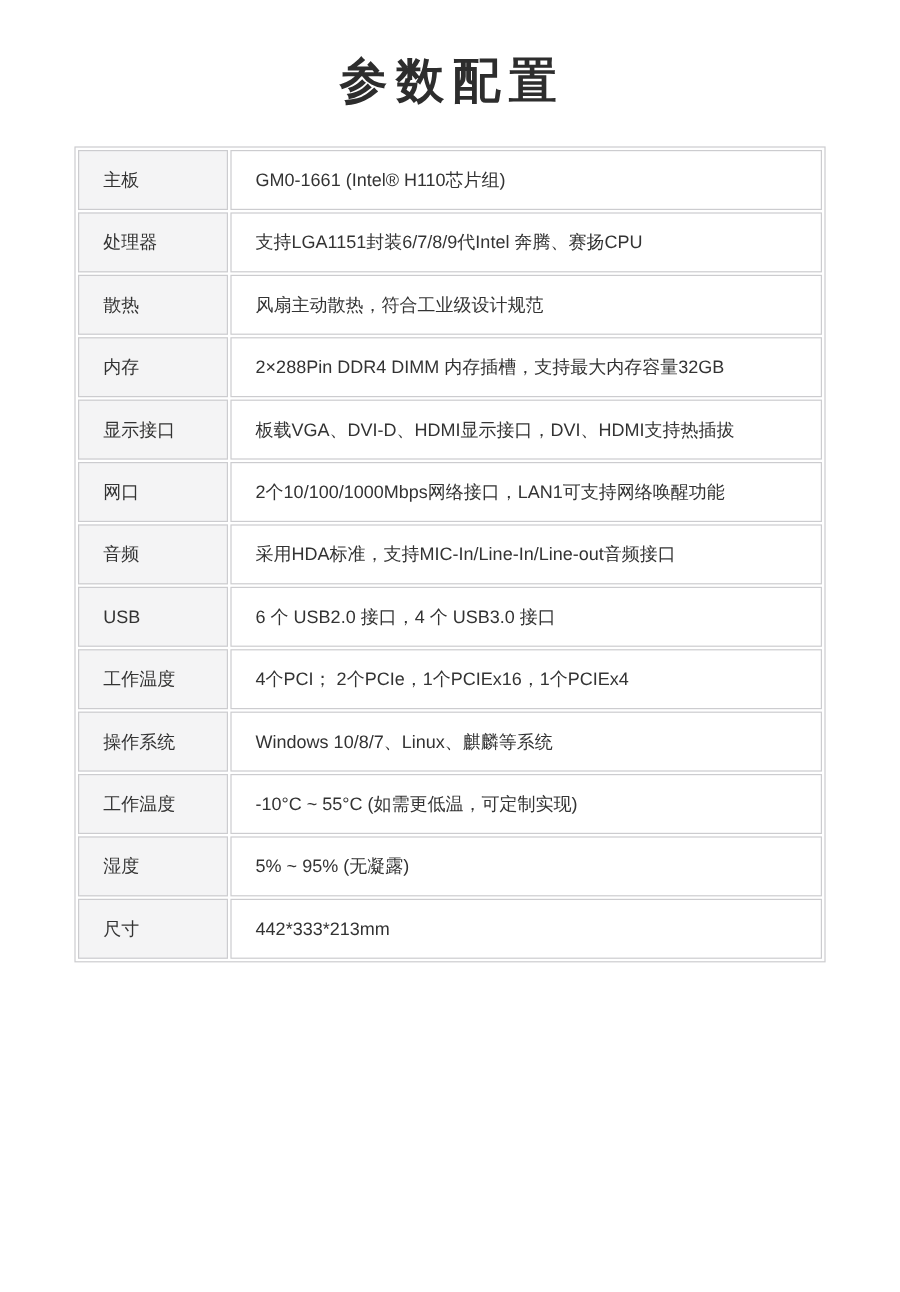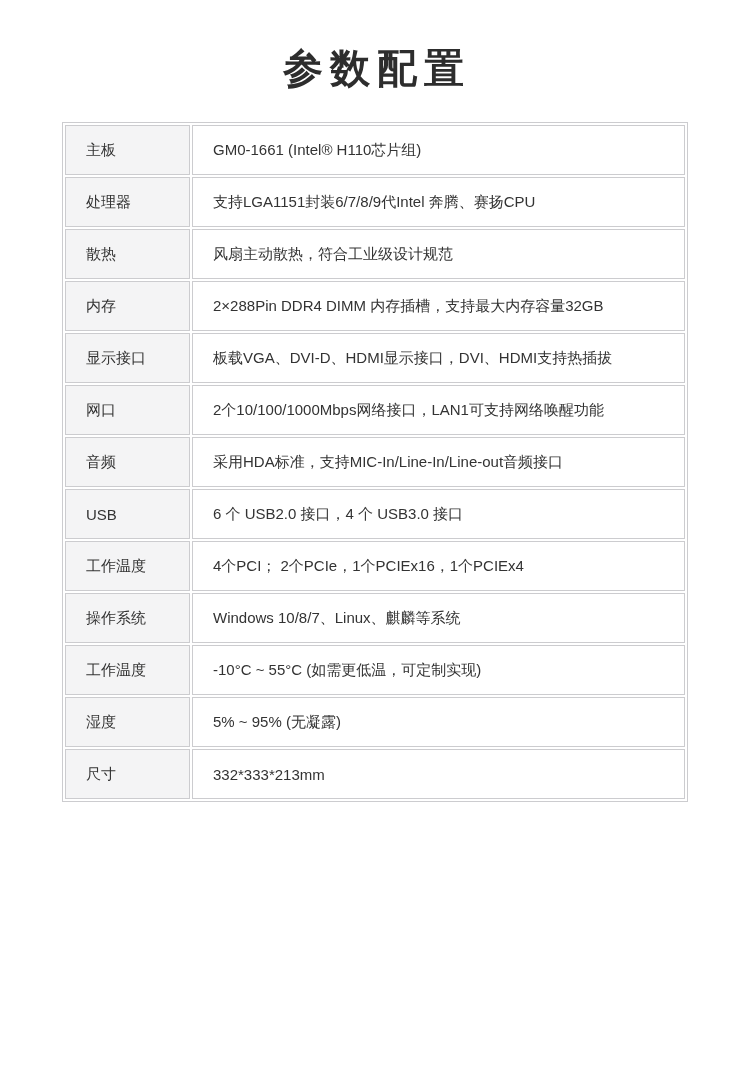--- a/index.html
+++ b/index.html
@@ -103,17 +103,17 @@
         <tr>
           <td class="label">工作温度</td>
           <td class="value">-10°C ~ 55°C (如需更低温，可定制实现)</td>
         </tr>
         <tr>
           <td class="label">湿度</td>
           <td class="value">5% ~ 95% (无凝露)</td>
         </tr>
         <tr>
           <td class="label">尺寸</td>
-          <td class="value">332*333*213mm</td>
+          <td class="value">442*333*213mm</td>
         </tr>
       </tbody>
   </table>
 </div>
 
 </body></html>

